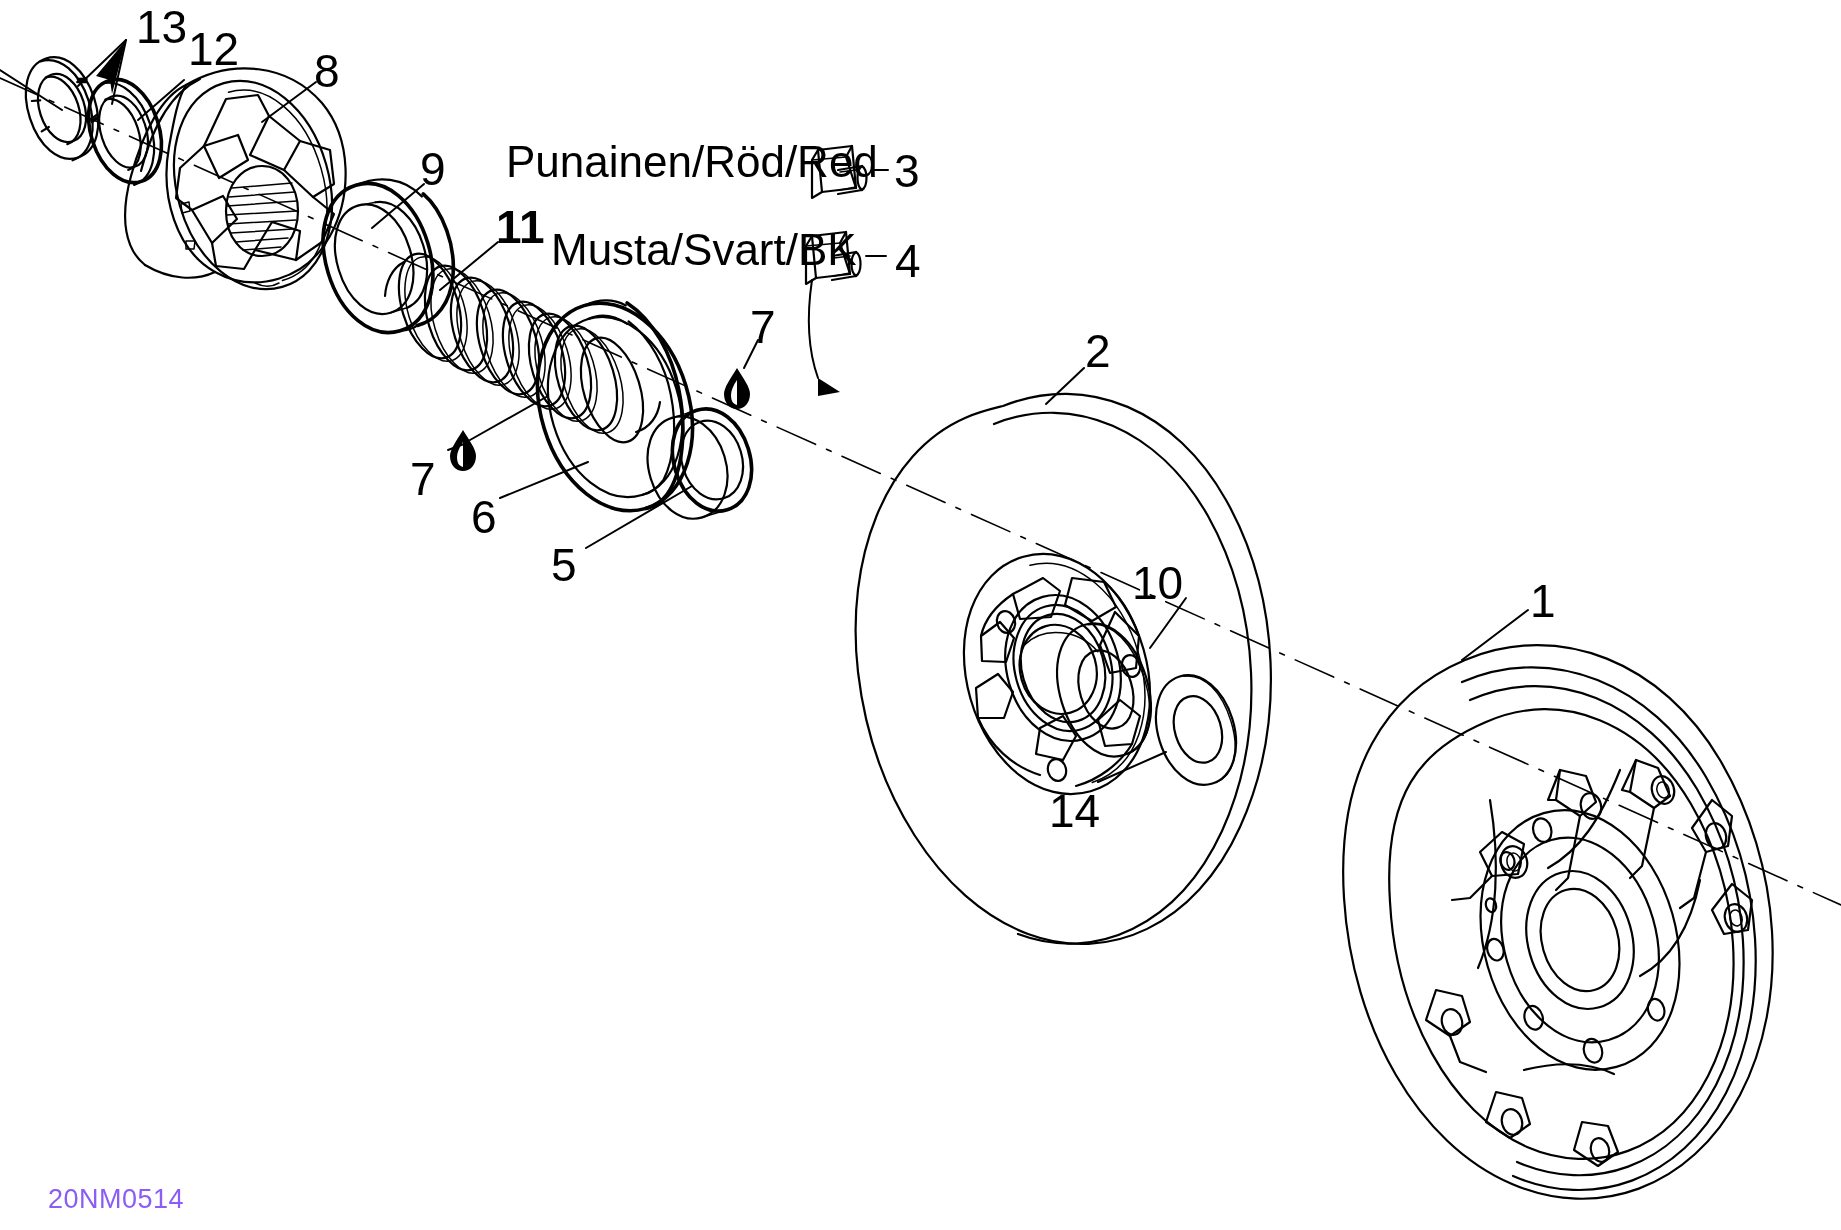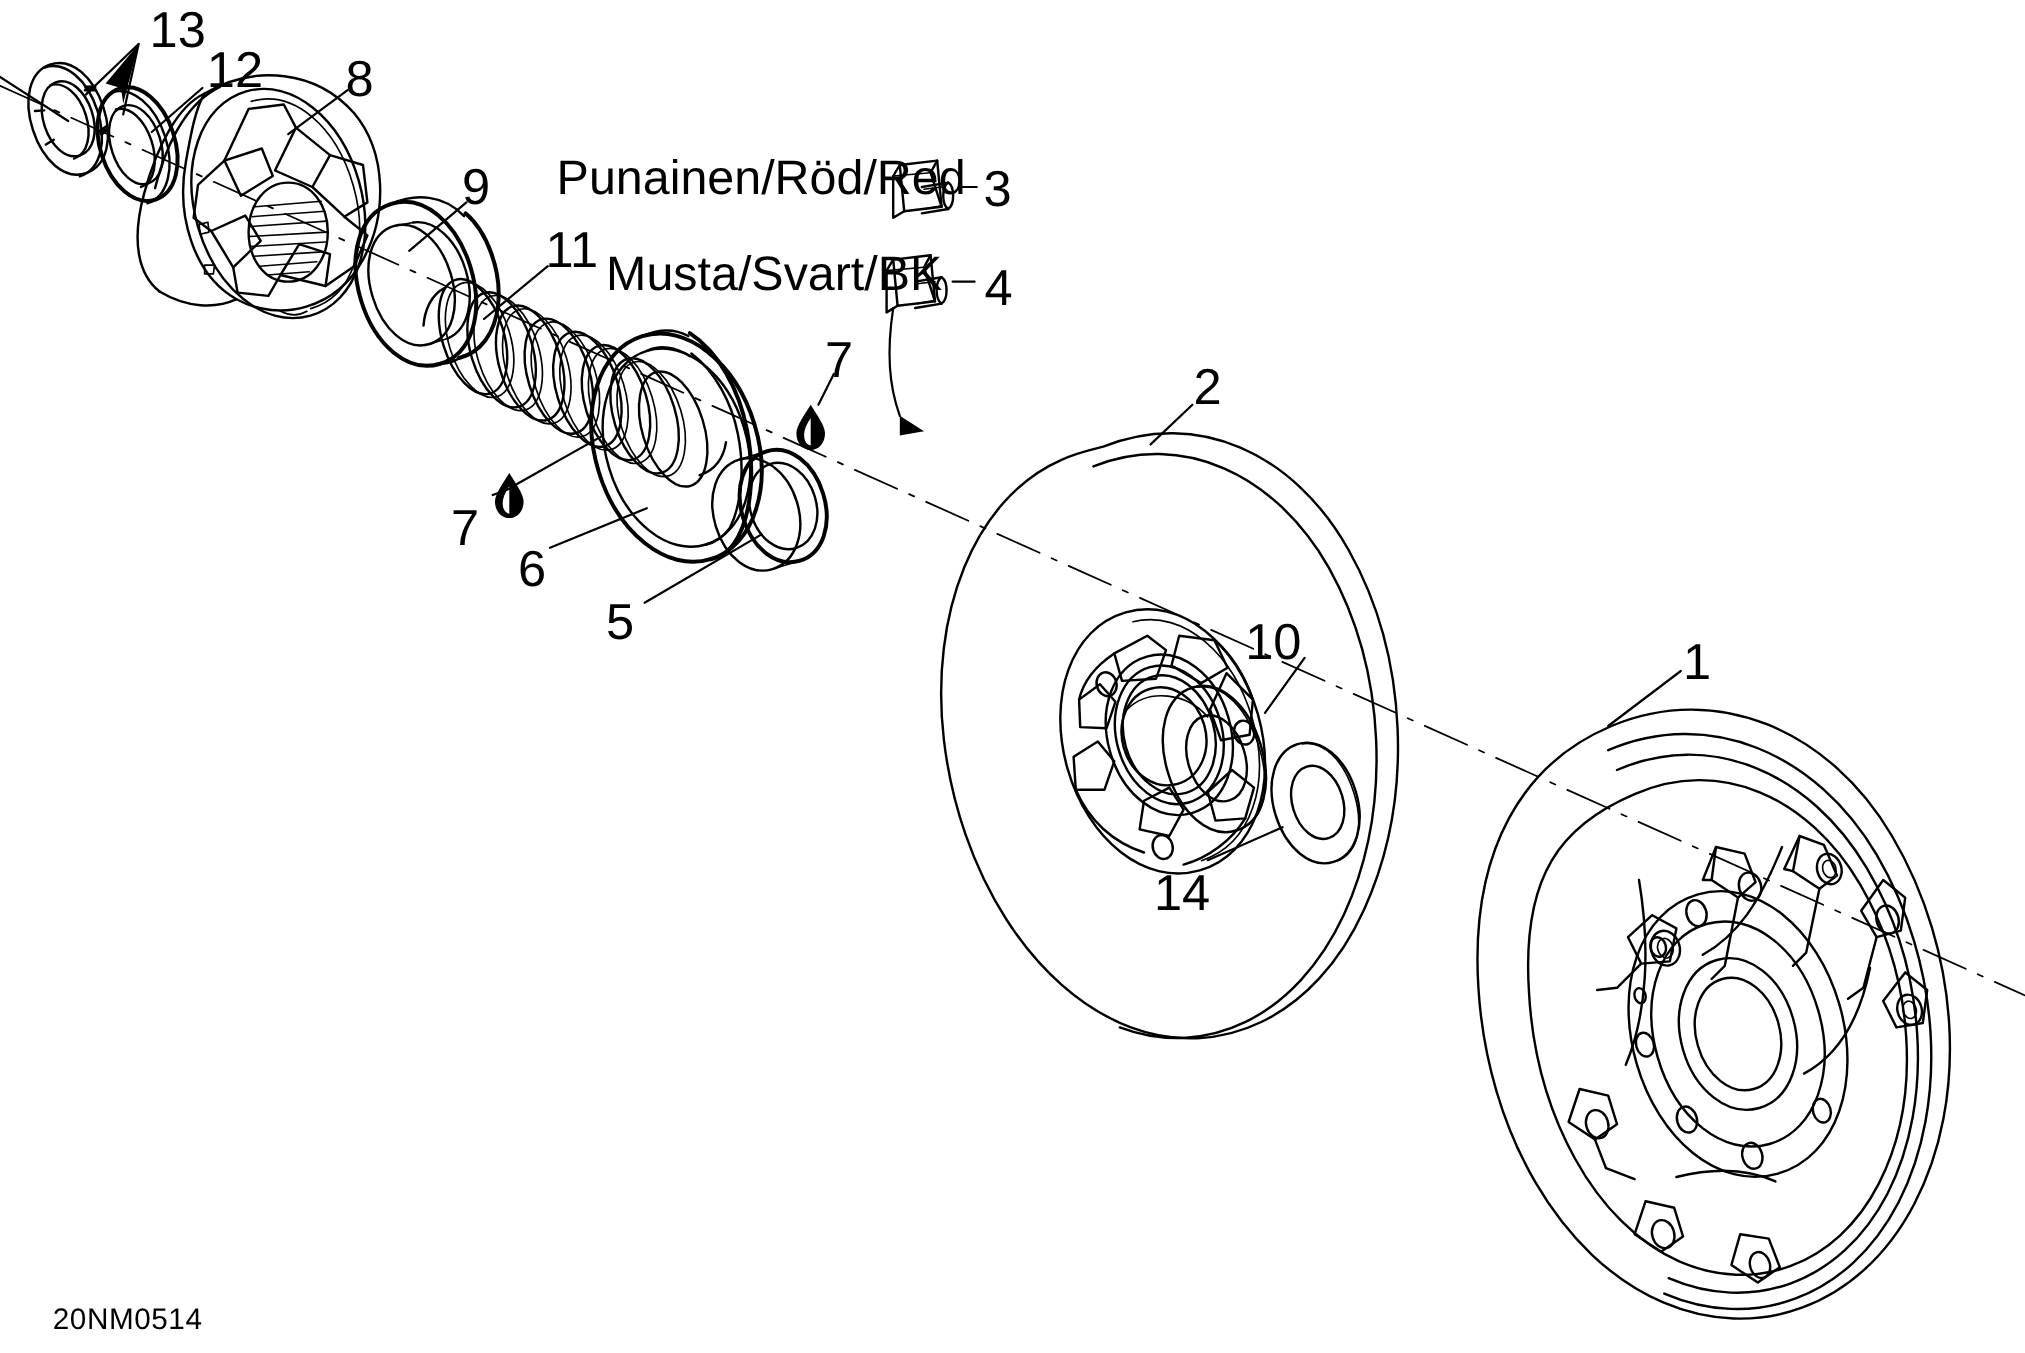--- a/index.html
+++ b/index.html
@@ -42,21 +42,21 @@
     font-weight: 400;
     color: #000000;
     line-height: 1;
     white-space: nowrap;
   }
   .drawing-id {
     position: absolute;
     font-family: "Liberation Sans", sans-serif;
     font-size: 27px;
     font-weight: 400;
-    color: #000000;
+    color: #8b5cf6;
     line-height: 1;
     white-space: nowrap;
     letter-spacing: 0.5px;
   }
   svg { display: block; }
 </style>
 </head>
 <body>
 
 <div id="sheet">
@@ -469,25 +469,25 @@
       <path class="lead" d="M 1098,782 L 1166,752"></path>
 
       <path class="lead" d="M 1528,610 L 1462,660"></path>
     </g>
   </svg>
 
   <div class="phrase" style="left:506px; top:140px;">Punainen/Röd/Red</div>
   <div class="phrase" style="left:551px; top:228px;">Musta/Svart/BK</div>
 
   <div class="callout" style="left:136px; top:4px;">13</div>
-  <div class="callout" style="left:188px; top:40px;">12</div>
+  <div class="callout" style="left:188px; top:26px;">12</div>
   <div class="callout" style="left:314px; top:48px;">8</div>
   <div class="callout" style="left:420px; top:146px;">9</div>
   <div class="callout" style="left:894px; top:148px;">3</div>
-  <div class="callout" style="left:496px; top:204px;">11</div>
+  <div class="callout" style="left:496px; top:204px;font-weight:bold;">11</div>
   <div class="callout" style="left:895px; top:238px;">4</div>
   <div class="callout" style="left:1085px; top:328px;">2</div>
   <div class="callout" style="left:750px; top:304px;">7</div>
   <div class="callout" style="left:410px; top:456px;">7</div>
   <div class="callout" style="left:471px; top:494px;">6</div>
   <div class="callout" style="left:551px; top:542px;">5</div>
   <div class="callout" style="left:1132px; top:560px;">10</div>
   <div class="callout" style="left:1530px; top:578px;">1</div>
   <div class="callout" style="left:1049px; top:774px;margin-top:14px;">14</div>
 

